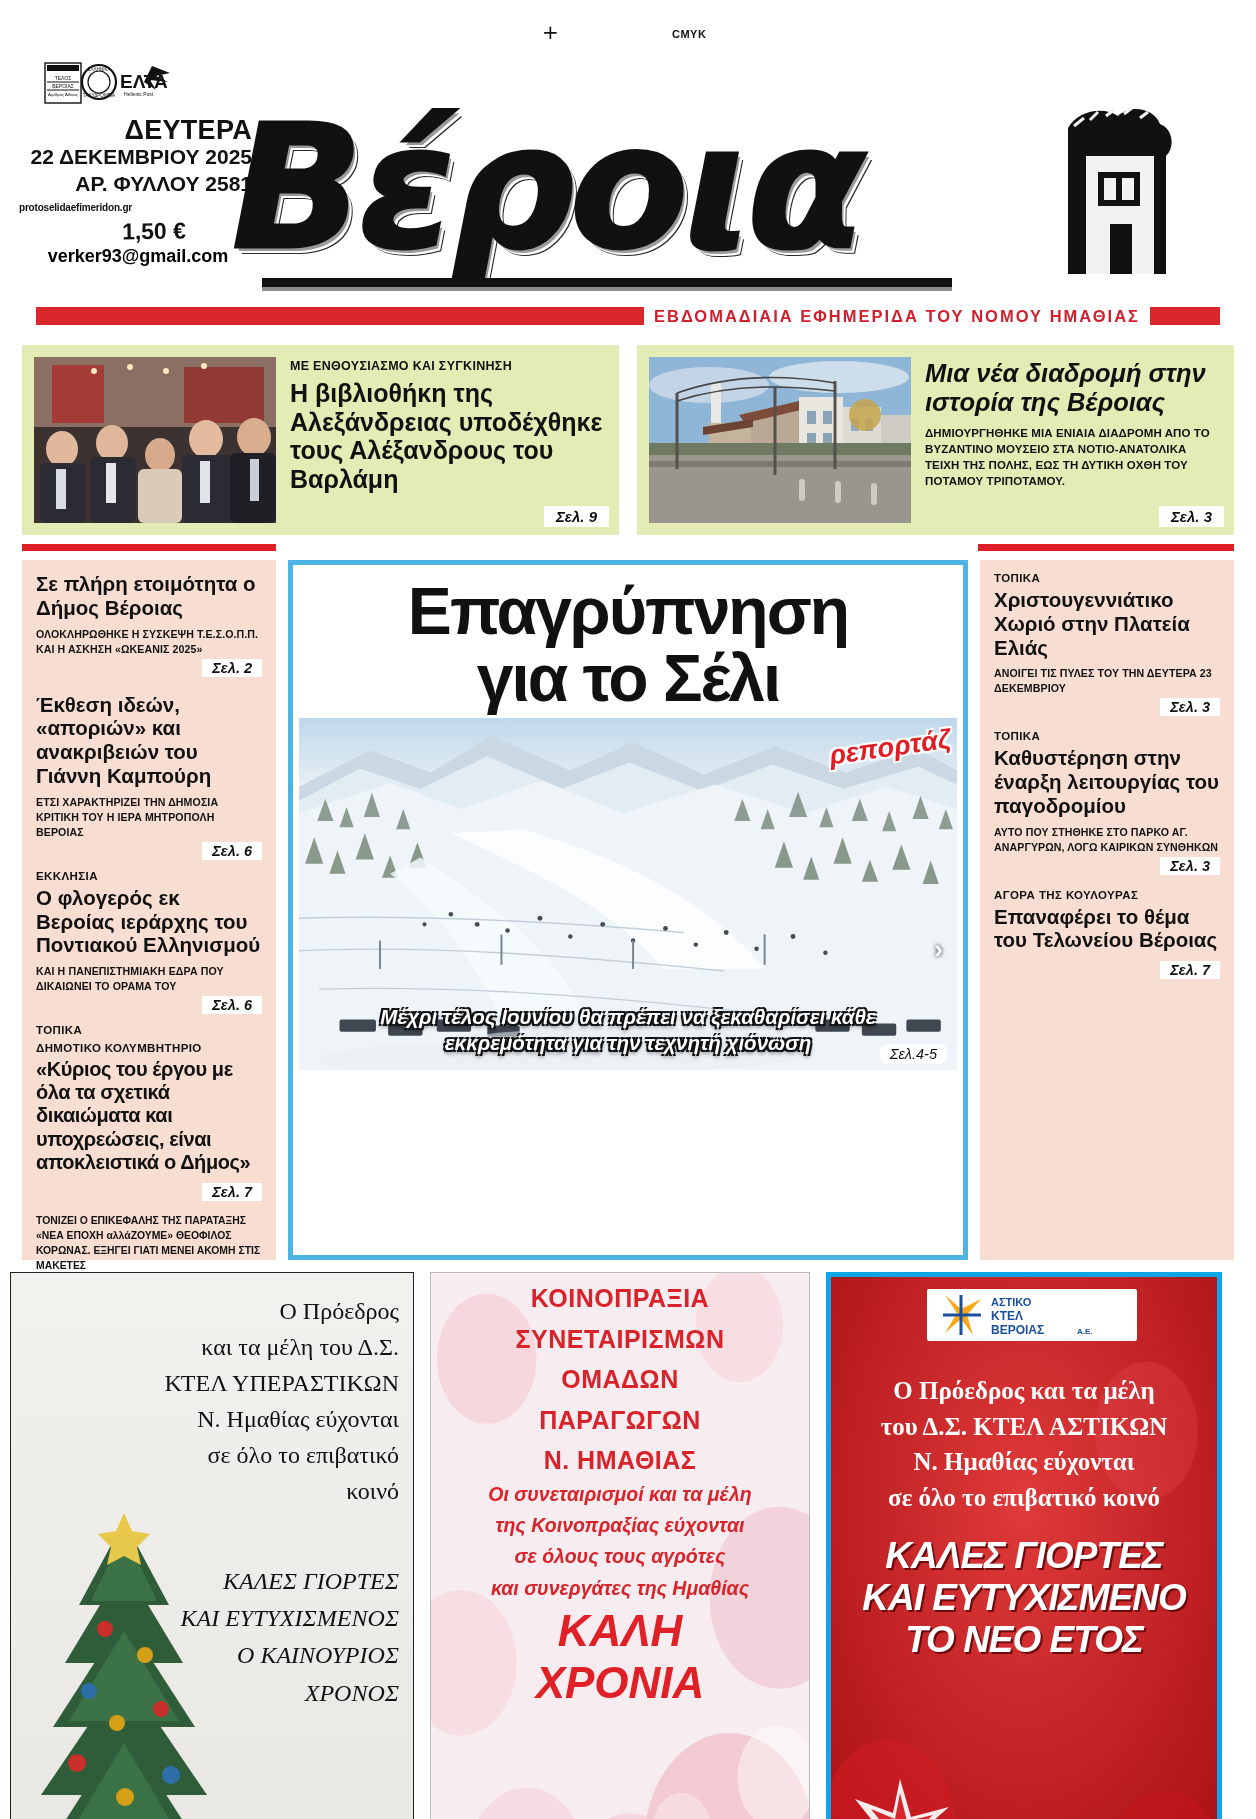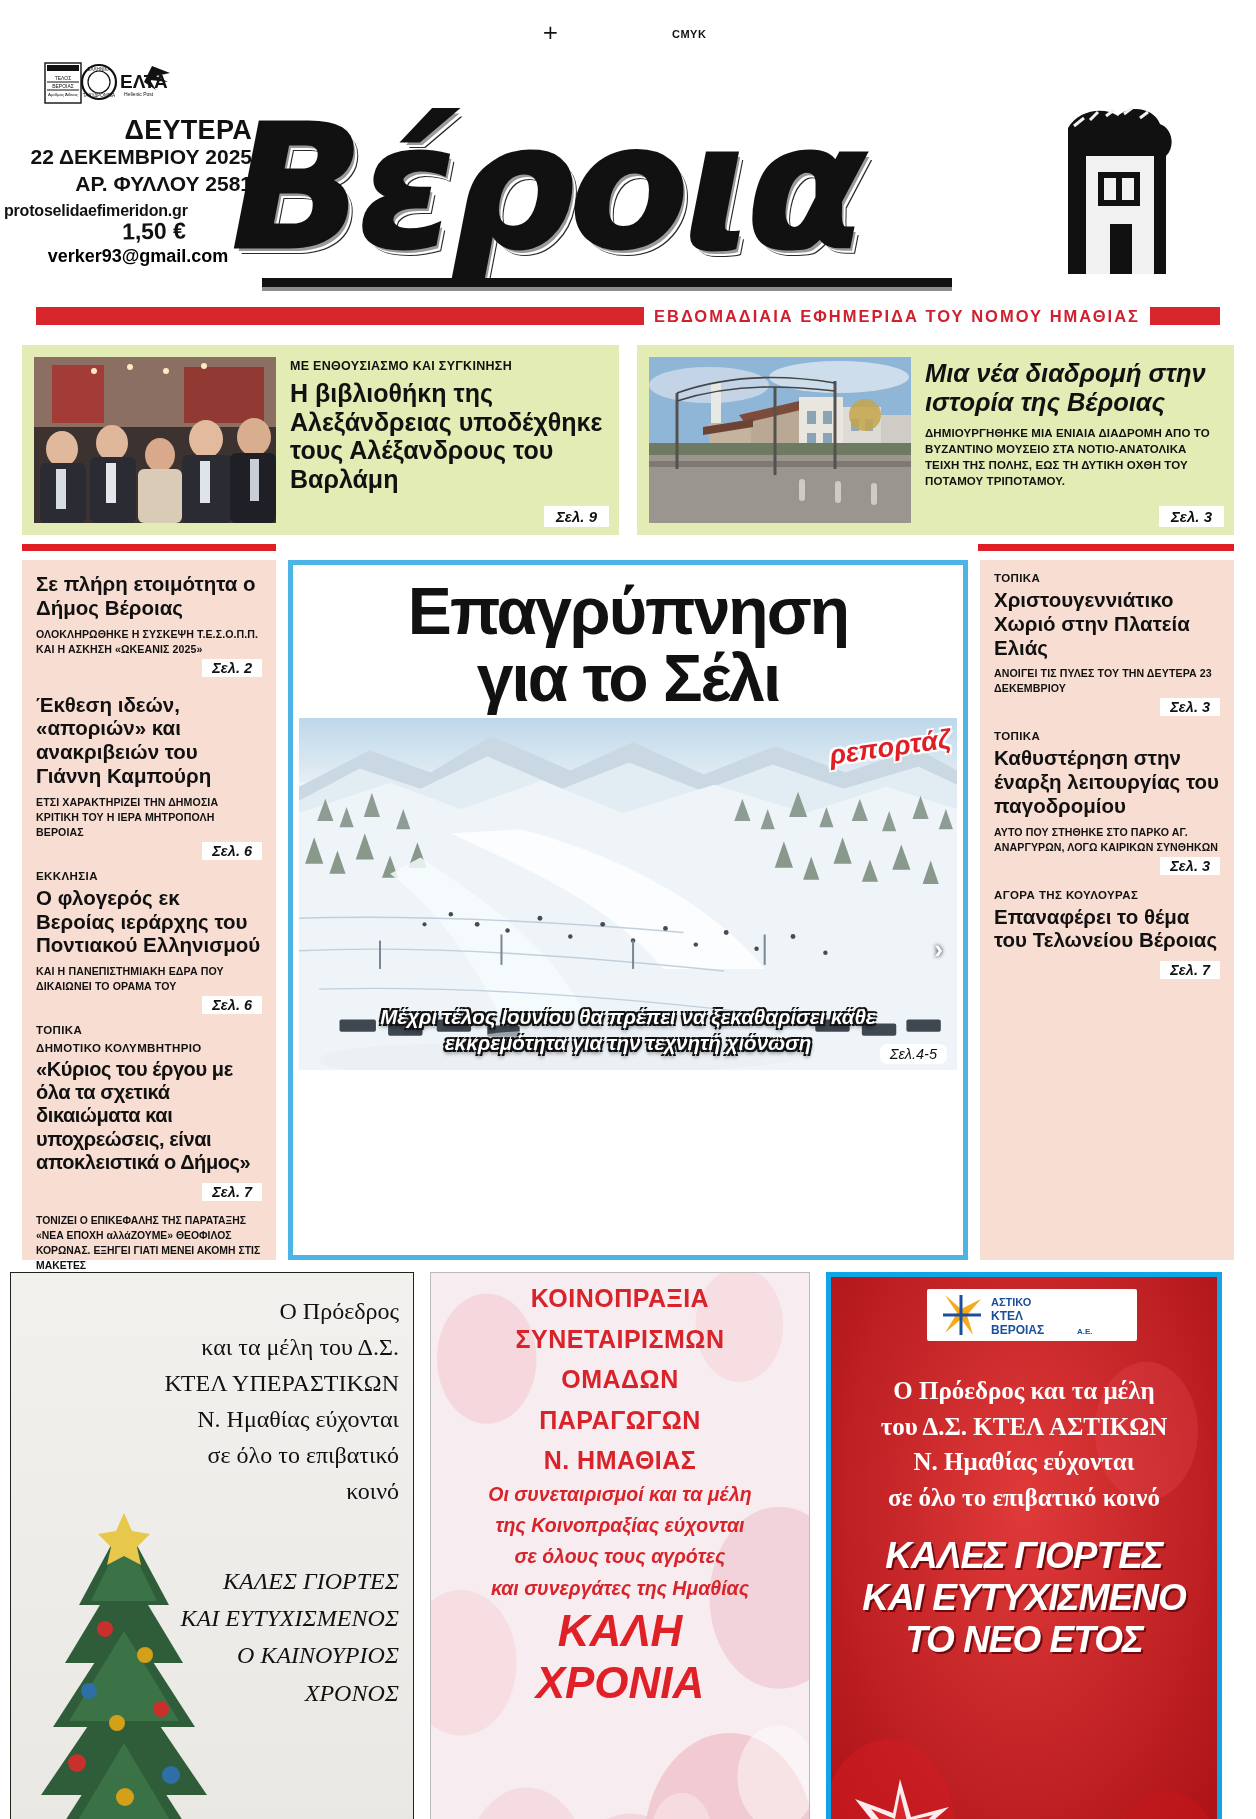--- a/index.html
+++ b/index.html
@@ -11,21 +11,21 @@
   .cmyk{position:absolute;font-size:11px;font-weight:bold;letter-spacing:.5px;font-family:"Liberation Sans",sans-serif;}
 
   
   .masthead{position:absolute;left:0;top:50px;width:1256px;height:240px;}
   .elta{position:absolute;left:44px;top:10px;width:128px;height:46px;}
   .elta svg{display:block;}
   .dateblock{position:absolute;left:24px;top:66px;width:228px;text-align:right;}
   .dateblock .dow{font-size:27px;font-weight:bold;letter-spacing:.3px;line-height:1.05;}
   .dateblock .dt{font-size:21px;font-weight:bold;line-height:1.25;white-space:nowrap;}
   .dateblock .iss{font-size:21px;font-weight:bold;line-height:1.25;}
-  .siteurl{position:absolute;left:4px;top:152px;width:232px;text-align:left;font-size:16px;font-weight:bold;letter-spacing:-.2px;}
+  .siteurl{position:absolute;left:19px;top:152px;width:232px;text-align:left;font-size:10px;font-weight:bold;letter-spacing:-.2px;}
   .price{position:absolute;left:122px;top:168px;font-size:23px;font-weight:bold;color:#111;transform:rotate(-1deg);}
   .mailaddr{position:absolute;left:24px;top:196px;width:228px;text-align:center;font-size:18px;color:#000000;font-weight:600;}
 
   .logoname{position:absolute;left:232px;top:52px;width:760px;height:172px;}
   .logoname .word{
     font-family:"DejaVu Sans",sans-serif;
     font-size:172px;font-weight:bold;font-style:italic;line-height:1;
     letter-spacing:-4px;
     color:#111;
     -webkit-text-stroke:3px #111;

